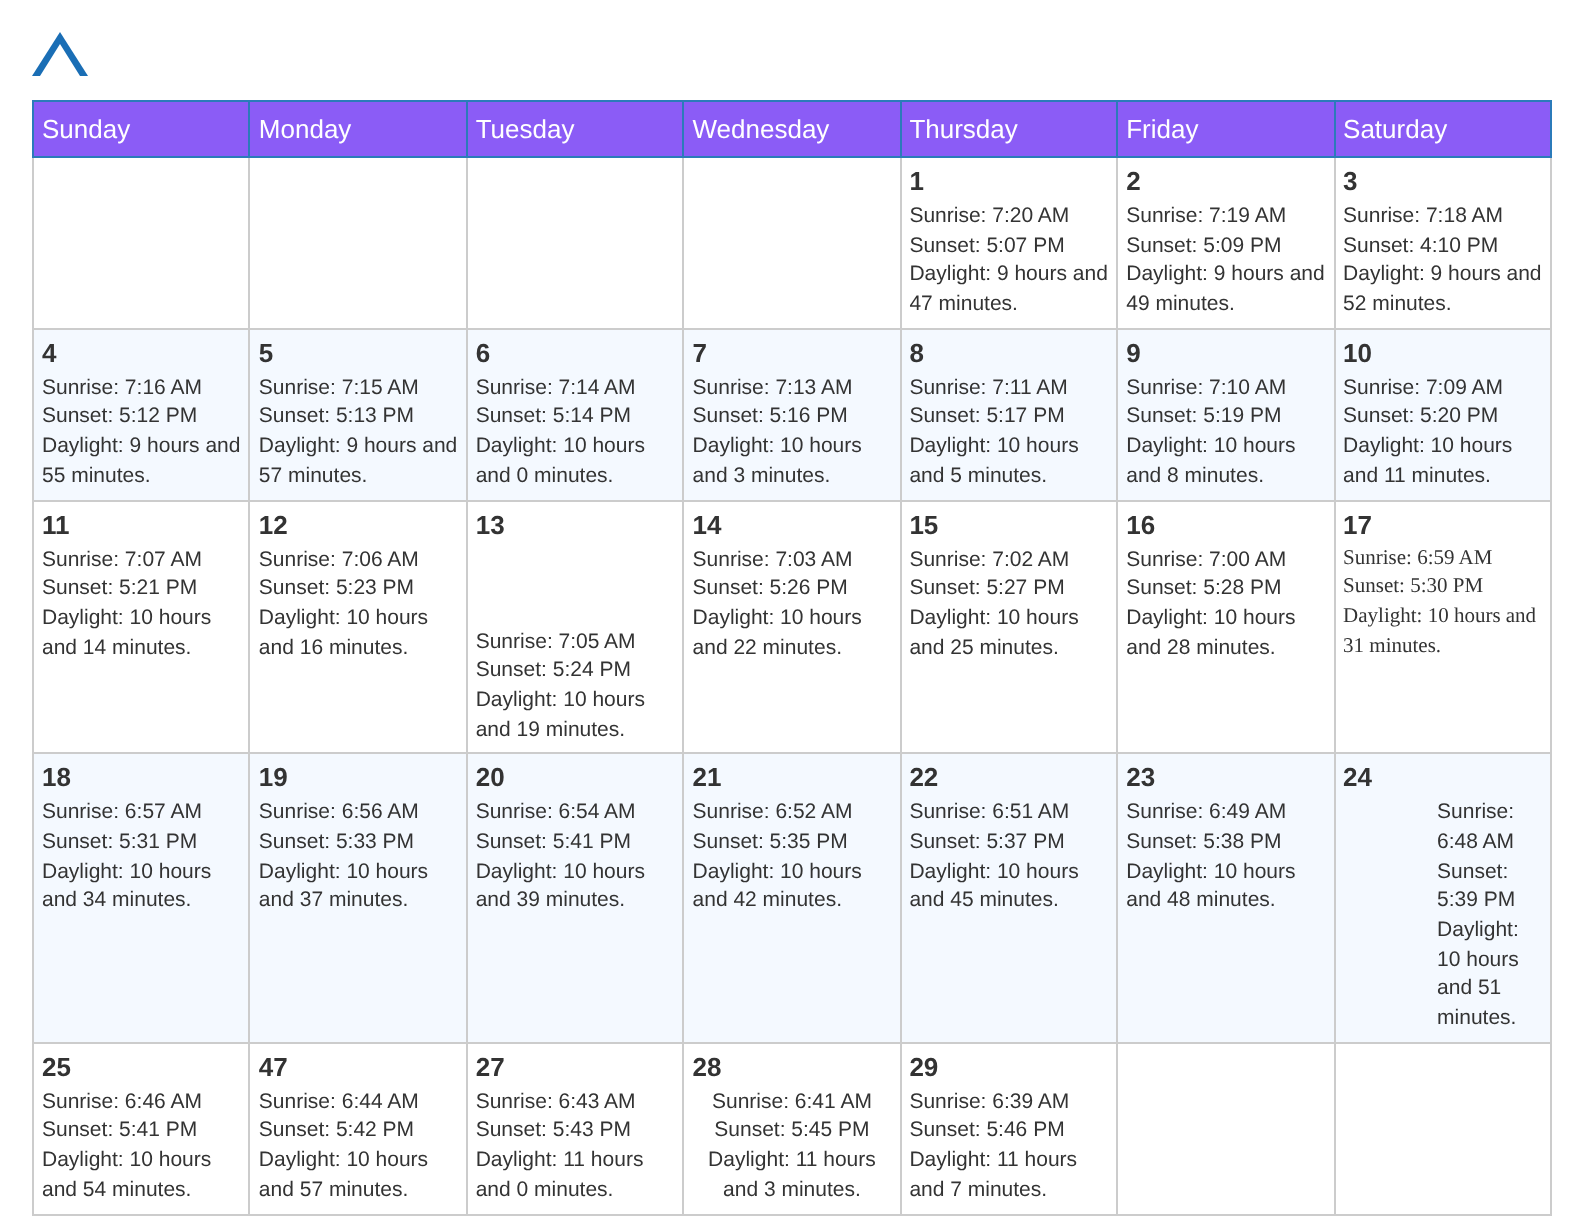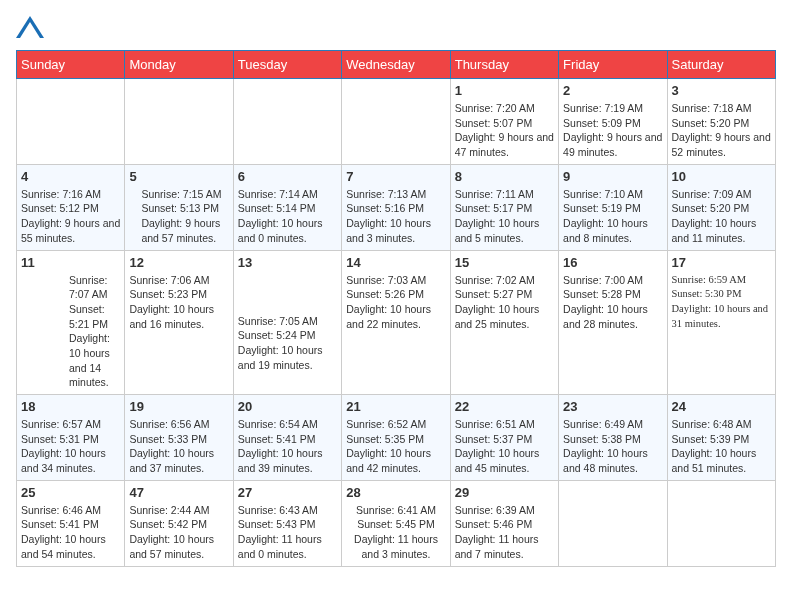--- a/index.html
+++ b/index.html
@@ -77,21 +77,21 @@
     .day-info {
       color: #333;
       font-size: 10.5px;
       line-height: 1.4;
     }
     .empty-cell {
       background: #f9f9f9;
     }
     tr:nth-child(odd) td { background: #fff; }
     tr:nth-child(even) td { background: #f4f9ff; }
-    .calendar thead tr th { background: #ef4444; }
+    .calendar thead tr th { background: #8b5cf6; }
   </style>
 </head>
 <body>
 
 <div class="header">
   <div class="logo">
     <svg class="logo-icon" viewBox="0 0 28 22" xmlns="http://www.w3.org/2000/svg">
       <polygon points="0,22 14,0 28,22" fill="#1a6eb5"></polygon>
       <polygon points="4,22 14,6 24,22" fill="#fff"></polygon>
     </svg>
@@ -131,34 +131,34 @@
         </td>
         <td>
           <div class="day-number">2</div>
           <div class="day-info" style="white-space: pre-line;">Sunrise: 7:19 AM
 Sunset: 5:09 PM
 Daylight: 9 hours and 49 minutes.</div>
         </td>
         <td>
           <div class="day-number">3</div>
           <div class="day-info" style="white-space: pre-line;">Sunrise: 7:18 AM
-Sunset: 5:20 PM
+Sunset: 4:10 PM
 Daylight: 9 hours and 52 minutes.</div>
         </td>
       </tr>
       <tr>
         <td>
           <div class="day-number">4</div>
           <div class="day-info" style="white-space: pre-line;">Sunrise: 7:16 AM
 Sunset: 5:12 PM
 Daylight: 9 hours and 55 minutes.</div>
         </td>
         <td>
           <div class="day-number">5</div>
-          <div class="day-info" style="white-space: pre-line; margin-left: 12px;">Sunrise: 7:15 AM
+          <div class="day-info" style="white-space: pre-line;">Sunrise: 7:15 AM
 Sunset: 5:13 PM
 Daylight: 9 hours and 57 minutes.</div>
         </td>
         <td>
           <div class="day-number">6</div>
           <div class="day-info" style="white-space: pre-line;">Sunrise: 7:14 AM
 Sunset: 5:14 PM
 Daylight: 10 hours and 0 minutes.</div>
         </td>
         <td>
@@ -182,21 +182,21 @@
         <td>
           <div class="day-number">10</div>
           <div class="day-info" style="white-space: pre-line;">Sunrise: 7:09 AM
 Sunset: 5:20 PM
 Daylight: 10 hours and 11 minutes.</div>
         </td>
       </tr>
       <tr>
         <td>
           <div class="day-number">11</div>
-          <div class="day-info" style="white-space: pre-line; margin-left: 48px;">Sunrise: 7:07 AM
+          <div class="day-info" style="white-space: pre-line;">Sunrise: 7:07 AM
 Sunset: 5:21 PM
 Daylight: 10 hours and 14 minutes.</div>
         </td>
         <td>
           <div class="day-number">12</div>
           <div class="day-info" style="white-space: pre-line;">Sunrise: 7:06 AM
 Sunset: 5:23 PM
 Daylight: 10 hours and 16 minutes.</div>
         </td>
         <td>
@@ -262,35 +262,35 @@
 Daylight: 10 hours and 45 minutes.</div>
         </td>
         <td>
           <div class="day-number">23</div>
           <div class="day-info" style="white-space: pre-line;">Sunrise: 6:49 AM
 Sunset: 5:38 PM
 Daylight: 10 hours and 48 minutes.</div>
         </td>
         <td>
           <div class="day-number">24</div>
-          <div class="day-info" style="white-space: pre-line;">Sunrise: 6:48 AM
+          <div class="day-info" style="white-space: pre-line; margin-left: 47px;">Sunrise: 6:48 AM
 Sunset: 5:39 PM
 Daylight: 10 hours and 51 minutes.</div>
         </td>
       </tr>
       <tr>
         <td>
           <div class="day-number">25</div>
           <div class="day-info" style="white-space: pre-line;">Sunrise: 6:46 AM
 Sunset: 5:41 PM
 Daylight: 10 hours and 54 minutes.</div>
         </td>
         <td>
           <div class="day-number">47</div>
-          <div class="day-info" style="white-space: pre-line;">Sunrise: 2:44 AM
+          <div class="day-info" style="white-space: pre-line;">Sunrise: 6:44 AM
 Sunset: 5:42 PM
 Daylight: 10 hours and 57 minutes.</div>
         </td>
         <td>
           <div class="day-number">27</div>
           <div class="day-info" style="white-space: pre-line;">Sunrise: 6:43 AM
 Sunset: 5:43 PM
 Daylight: 11 hours and 0 minutes.</div>
         </td>
         <td>

